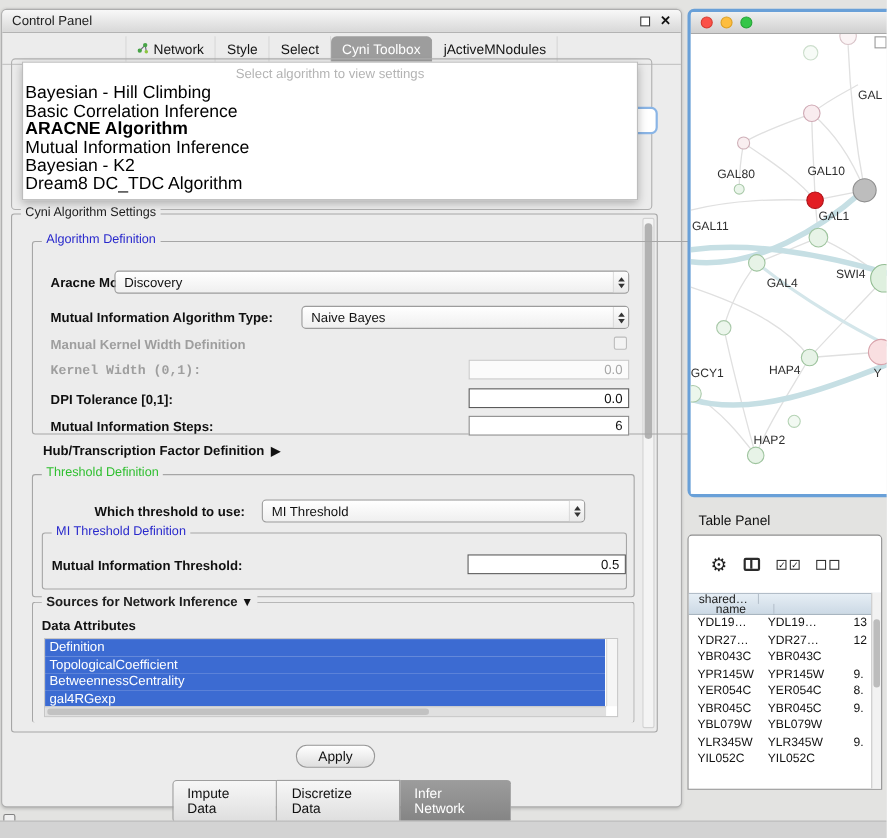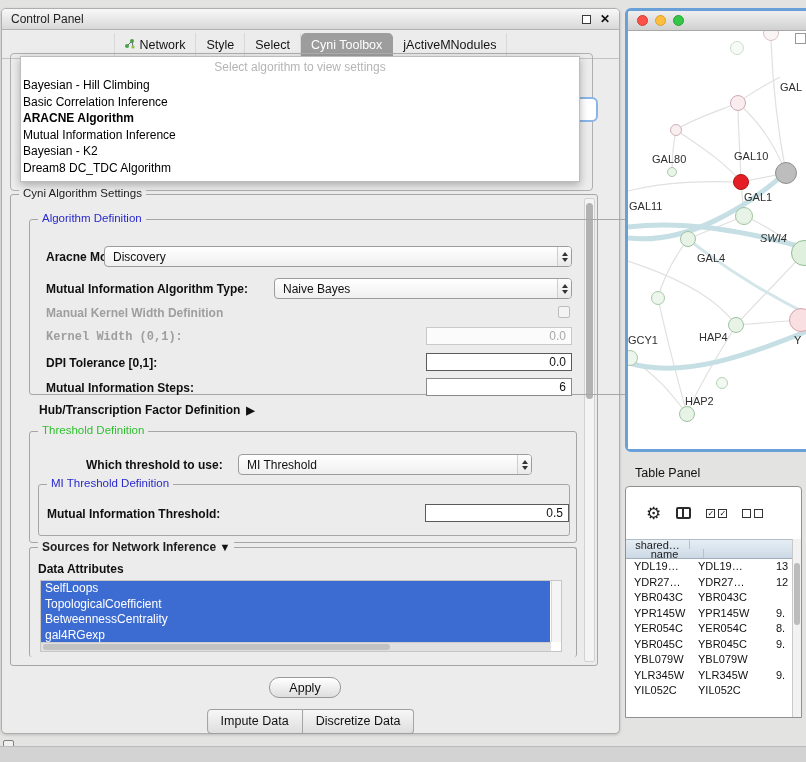--- a/index.html
+++ b/index.html
@@ -18,21 +18,21 @@
   .tab:first-child { border-left:1px solid #d8d8d8; }
   .tab.sel { background:#9d9d9d; color:#fff; border-radius:5px 5px 0 0; border-color:#9d9d9d; }
 
   
   .frag-box { position:absolute; left:8px; top:44px; width:583px; height:138px; border:1px solid #b0b0b0; border-radius:4px; }
   .frag-combo { position:absolute; left:558px; top:88px; width:38px; height:25px; border:2px solid #8ab5e6; border-radius:6px; background:#fff; }
 
   
   .popup { position:absolute; left:18px; top:47px; width:560px; height:126px; background:#fff; border:1px solid #bdbdbd; box-shadow:0 3px 8px rgba(0,0,0,.28); z-index:30; padding-top:3px; }
   .pp-ph { text-align:center; font-size:12px; color:#b4b4b4; height:17px; }
-  .pp-item { font-size:12px; line-height:16.5px; padding-left:2px; color:#000; }
+  .pp-item { font-size:16px; line-height:16.5px; padding-left:2px; color:#000; }
   .pp-item.bold { font-weight:bold; }
 
   
   .group { position:absolute; border:1px solid #a6a6a6; border-radius:3px; }
   .gt { position:absolute; top:-8px; left:8px; background:#ececec; padding:0 4px; font-size:11.5px; white-space:nowrap; }
   .gt.blue { color:#2929cc; }
   .gt.green { color:#2fbf2f; }
   .gt.plain { color:#1d1d1d; }
 
   #settings { left:8px; top:185px; width:588px; height:472px; }
@@ -222,38 +222,39 @@
     </div>
 
     <div class="group" style="left:18px; top:352px; width:548px; height:110px; border-bottom:none;">
       <span class="gt plain" style="font-size:12px; font-weight:bold;">
         <span>Sources for Network Inference</span>
         <span class="tri">▼</span>
       </span>
       <span class="lbl" style="left:8px; top:14px;">Data Attributes</span>
       <div class="listbox" style="left:10px; top:32px; width:522px; height:72px;">
         <div class="li-rows" id="sources-list">
-            <div class="li-row">SelfLoops</div>
+            <div class="li-row">Definition</div>
             <div class="li-row">TopologicalCoefficient</div>
             <div class="li-row">BetweennessCentrality</div>
             <div class="li-row">gal4RGexp</div>
           </div>
         <div class="lb-vsb"></div>
         <div class="lb-hsb">
             <div class="thumb"></div>
           </div>
       </div>
     </div>
   </div>
 
   <div class="btn" style="left:267px; top:668px; width:72px; height:21px;">Apply</div>
 
   <div class="seg-wrap" id="bottom-tabs">
       <div class="seg-item">Impute Data</div>
       <div class="seg-item">Discretize Data</div>
+      <div class="seg-item sel">Infer Network</div>
     </div>
 </div>
 
 <div id="netwin">
   <div class="mac-tb">
     <span class="light l-red"></span>
     <span class="light l-yel"></span>
     <span class="light l-grn"></span>
   </div>
   <div class="net-canvas" id="net-canvas">
@@ -303,21 +304,21 @@
         <div class="node" style="left: 100px; top: 286px; height: 16px; width: 16px; background: rgb(231, 243, 231); border: 1px solid rgb(159, 196, 159);"></div>
         <div class="node" style="left: 161px; top: 277px; height: 24px; width: 24px; background: rgb(249, 223, 225); border: 1px solid rgb(216, 163, 171);"></div>
         <div class="node" style="left: -6px; top: 319px; height: 16px; width: 16px; background: rgb(236, 246, 236); border: 1px solid rgb(169, 201, 169);"></div>
         <div class="node" style="left: 88px; top: 346px; height: 12px; width: 12px; background: rgb(242, 249, 242); border: 1px solid rgb(181, 211, 181);"></div>
         <div class="node" style="left: 51px; top: 375px; height: 16px; width: 16px; background: rgb(231, 243, 231); border: 1px solid rgb(159, 196, 159);"></div>
         <span class="nlabel" style="left: 24px; top: 122px;">GAL80</span>
         <span class="nlabel" style="left: 106px; top: 119px;">GAL10</span>
         <span class="nlabel" style="left: 152px; top: 50px;">GAL</span>
         <span class="nlabel" style="left: 1px; top: 169px;">GAL11</span>
         <span class="nlabel" style="left: 116px; top: 160px;">GAL1</span>
-        <span class="nlabel" style="left: 132px; top: 201px; font-style: italic;">SWI4</span>
+        <span class="nlabel" style="left: 132px; top: 213px;">SWI4</span>
         <span class="nlabel" style="left: 69px; top: 221px;">GAL4</span>
         <span class="nlabel" style="left: 0px; top: 303px;">GCY1</span>
         <span class="nlabel" style="left: 71px; top: 300px;">HAP4</span>
         <span class="nlabel" style="left: 57px; top: 364px;">HAP2</span>
         <span class="nlabel" style="left: 166px; top: 303px;">Y</span>
       </div>
     <div class="net-corner"></div>
   </div>
 </div>
 

